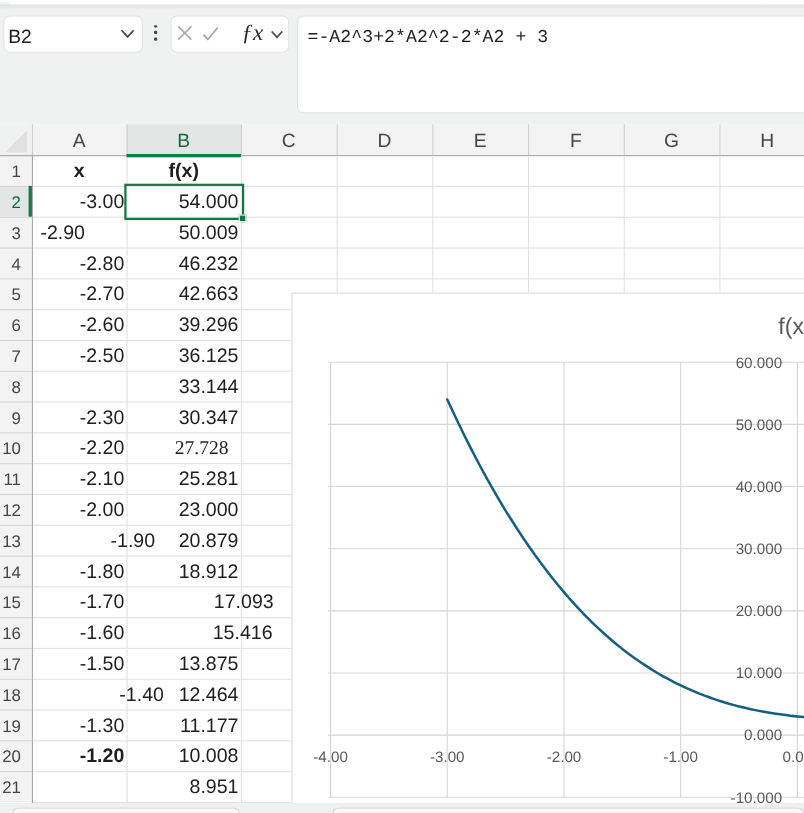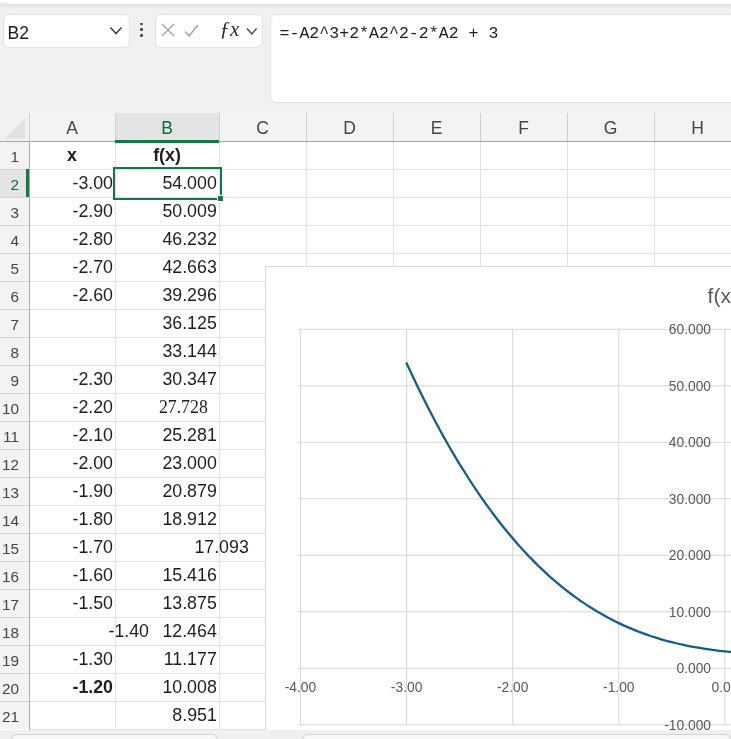--- a/index.html
+++ b/index.html
@@ -125,46 +125,47 @@
     <div class="hline" style="left:30px;top:589px;width:701px;"></div>
     <div class="hline" style="left:30px;top:617px;width:701px;"></div>
     <div class="hline" style="left:30px;top:645px;width:701px;"></div>
     <div class="hline" style="left:30px;top:673px;width:701px;"></div>
     <div class="hline" style="left:30px;top:701px;width:701px;"></div>
     <div class="hline" style="left:30px;top:729px;width:701px;"></div>
 <div class="cell" style="left:29px;top:141px;width:86px;text-align:center;font-weight:bold;">x</div>
 <div class="cell" style="left:115px;top:141px;width:104px;text-align:center;font-weight:bold;">f(x)</div>
 <div class="cell" style="left:29px;top:169px;width:84px;">-3.00</div>
     <div class="cell" style="left:115px;top:169px;width:101.80000000000001px;">54.000</div>
-    <div class="cell" style="left:29px;top:197px;width:84px;">-2.90</div>
+    <div class="cell" style="left:15px;top:197px;width:84px;text-align:center;">-2.90</div>
     <div class="cell" style="left:115px;top:197px;width:101.80000000000001px;">50.009</div>
     <div class="cell" style="left:29px;top:225px;width:84px;">-2.80</div>
     <div class="cell" style="left:115px;top:225px;width:101.80000000000001px;">46.232</div>
     <div class="cell" style="left:29px;top:253px;width:84px;">-2.70</div>
     <div class="cell" style="left:115px;top:253px;width:101.80000000000001px;">42.663</div>
     <div class="cell" style="left:29px;top:281px;width:84px;">-2.60</div>
     <div class="cell" style="left:115px;top:281px;width:101.80000000000001px;">39.296</div>
+    <div class="cell" style="left:29px;top:309px;width:84px;">-2.50</div>
     <div class="cell" style="left:115px;top:309px;width:101.80000000000001px;">36.125</div>
     <div class="cell" style="left:115px;top:337px;width:101.80000000000001px;">33.144</div>
     <div class="cell" style="left:29px;top:365px;width:84px;">-2.30</div>
     <div class="cell" style="left:115px;top:365px;width:101.80000000000001px;">30.347</div>
     <div class="cell" style="left:29px;top:393px;width:84px;">-2.20</div>
     <div class="cell" style="left:106px;top:393px;width:101.80000000000001px;font-family:Liberation Serif, serif;">27.728</div>
     <div class="cell" style="left:29px;top:421px;width:84px;">-2.10</div>
     <div class="cell" style="left:115px;top:421px;width:101.80000000000001px;">25.281</div>
     <div class="cell" style="left:29px;top:449px;width:84px;">-2.00</div>
     <div class="cell" style="left:115px;top:449px;width:101.80000000000001px;">23.000</div>
-    <div class="cell" style="left:29px;top:477px;width:84px;">-1.90</div>
+    <div class="cell" style="left:29px;top:477px;width:84px;padding-left:28px;">-1.90</div>
     <div class="cell" style="left:115px;top:477px;width:101.80000000000001px;">20.879</div>
     <div class="cell" style="left:29px;top:505px;width:84px;">-1.80</div>
     <div class="cell" style="left:115px;top:505px;width:101.80000000000001px;">18.912</div>
     <div class="cell" style="left:29px;top:533px;width:84px;">-1.70</div>
     <div class="cell" style="left:115px;top:533px;width:101.80000000000001px;margin-left:32px;">17.093</div>
     <div class="cell" style="left:29px;top:561px;width:84px;">-1.60</div>
-    <div class="cell" style="left:115px;top:561px;width:101.80000000000001px;">15.416</div>
+    <div class="cell" style="left:115px;top:561px;width:101.80000000000001px;padding-left:31px;">15.416</div>
     <div class="cell" style="left:29px;top:589px;width:84px;">-1.50</div>
     <div class="cell" style="left:115px;top:589px;width:101.80000000000001px;">13.875</div>
     <div class="cell" style="left:29px;top:617px;width:84px;margin-left:36px;">-1.40</div>
     <div class="cell" style="left:115px;top:617px;width:101.80000000000001px;">12.464</div>
     <div class="cell" style="left:29px;top:645px;width:84px;">-1.30</div>
     <div class="cell" style="left:115px;top:645px;width:101.80000000000001px;">11.177</div>
     <div class="cell" style="left:29px;top:673px;width:84px;font-weight:bold;">-1.20</div>
     <div class="cell" style="left:115px;top:673px;width:101.80000000000001px;">10.008</div>
     <div class="cell" style="left:115px;top:701px;width:101.80000000000001px;">8.951</div>
 <div class="abs" style="left:115px;top:140.2px;width:104px;height:2.6px;background:#107c41;"></div>

